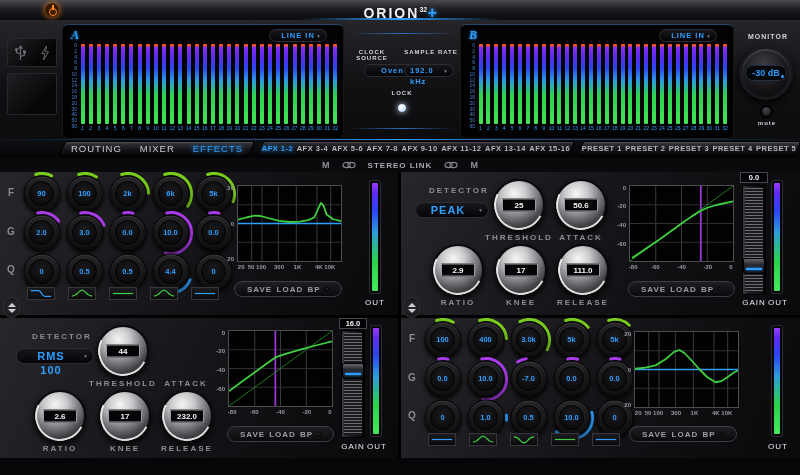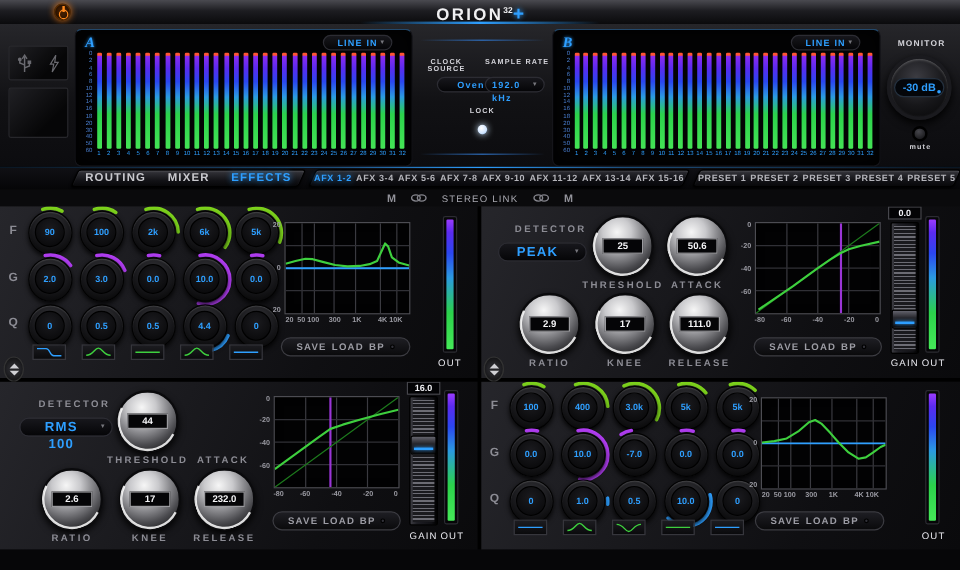--- a/index.html
+++ b/index.html
@@ -61,29 +61,29 @@
 
 
 .tabbar{position:absolute;left:0;top:140px;width:800px;height:18px;
   background:linear-gradient(#101014,#050507)}
 .tab-glow{position:absolute;left:0;top:139px;width:800px;height:1px;
   background:linear-gradient(90deg,#0a1622,#1d4f7d 35%,#2e9fff 50%,#1d4f7d 65%,#0a1622)}
 .tabpill{position:absolute;top:1px;height:15px;border-radius:3px;border:1px solid #000;
   background:linear-gradient(#36363c,#121216 65%,#08080a);transform:skewX(-24deg);
   box-shadow:0 1px 2px #000,inset 0 1px 1px rgba(255,255,255,.15)}
 .tabrow{position:absolute;top:1px;height:15px;display:flex;align-items:center;justify-content:space-around}
-.tab{font-size:9.5px;font-weight:bold;color:#c9c9ce;letter-spacing:1px;cursor:default}
+.tab{font-size:9.5px;font-weight:normal;color:#c9c9ce;letter-spacing:1px;cursor:default}
 .afx-tab,.preset-tab{font-size:7.5px;font-weight:bold;color:#b5b5bb;letter-spacing:.5px}
 .tab.active,.afx-tab.active{color:#2e9fff;text-shadow:0 0 5px #2e9fff}
 
 
 .linkbar{position:absolute;left:0;top:158px;width:800px;height:14px;background:#0a0a0c;
   display:flex;align-items:center;justify-content:center;gap:12px}
 .mbtn{color:#92929a;font-size:9px;font-weight:bold}
-.sl-label{color:#a8a8b0;font-size:8px;font-weight:normal;letter-spacing:1px}
+.sl-label{color:#a8a8b0;font-size:8px;font-weight:bold;letter-spacing:1px}
 
 
 .panel{position:absolute;overflow:hidden;
   background:linear-gradient(115deg,#26262b 0%,#1a1a1e 35%,#0f0f12 70%,#0a0a0c 100%)}
 #eq1{left:0;top:172px;width:398px;height:143px}
 #comp1{left:401px;top:172px;width:399px;height:143px}
 #comp2{left:0;top:318px;width:398px;height:140px}
 #eq2{left:401px;top:318px;width:399px;height:140px}
 .h-div{position:absolute;left:0;top:315px;width:800px;height:3px;background:#000}
 .v-div{position:absolute;left:398px;top:172px;width:3px;height:286px;background:#000}

